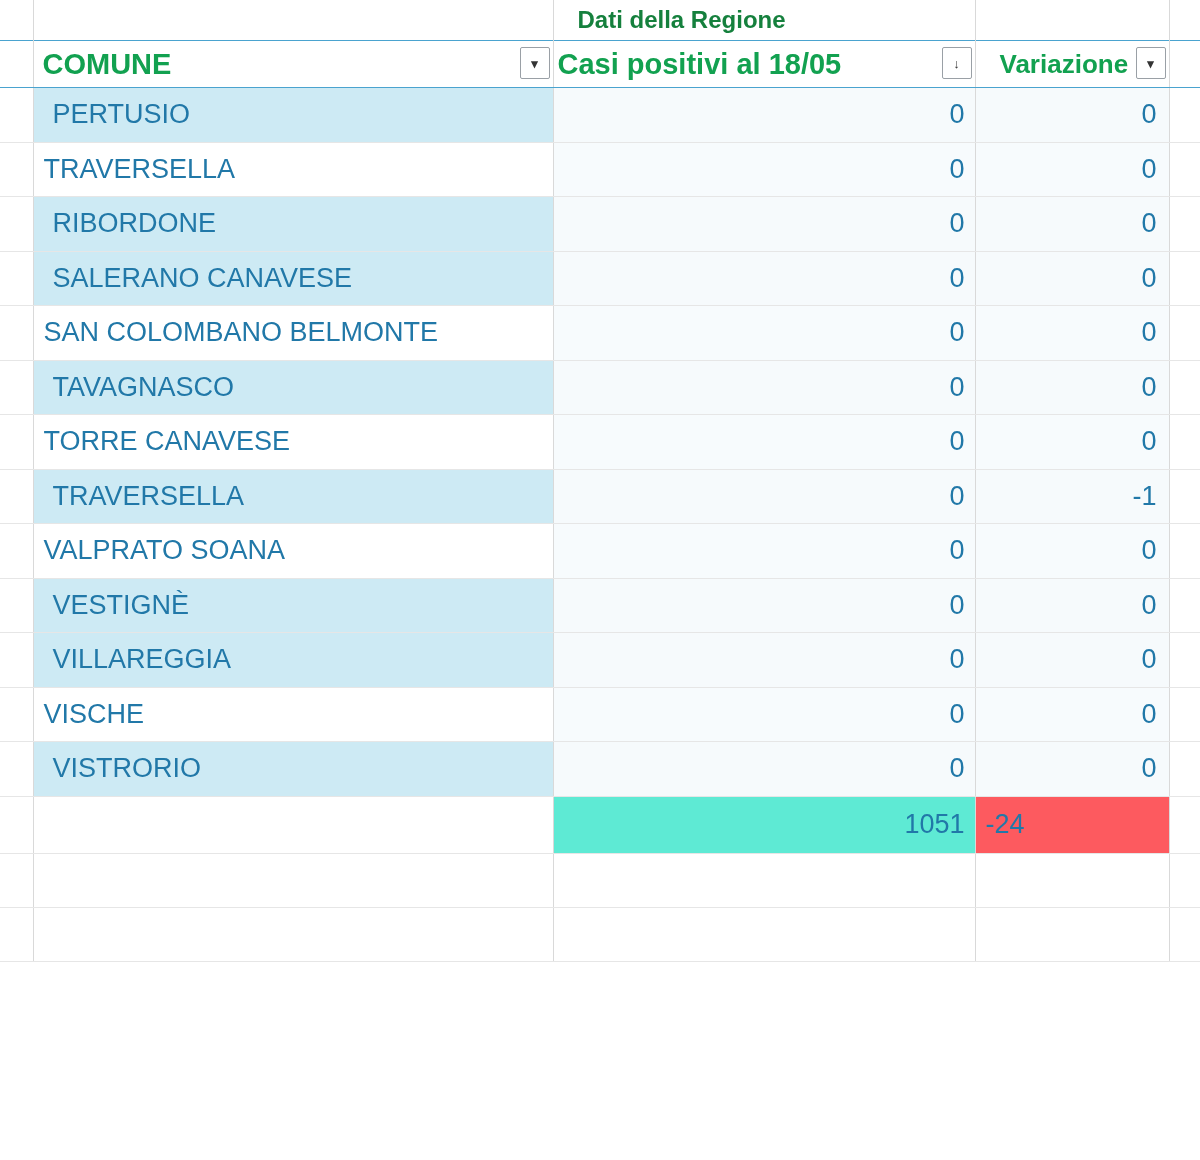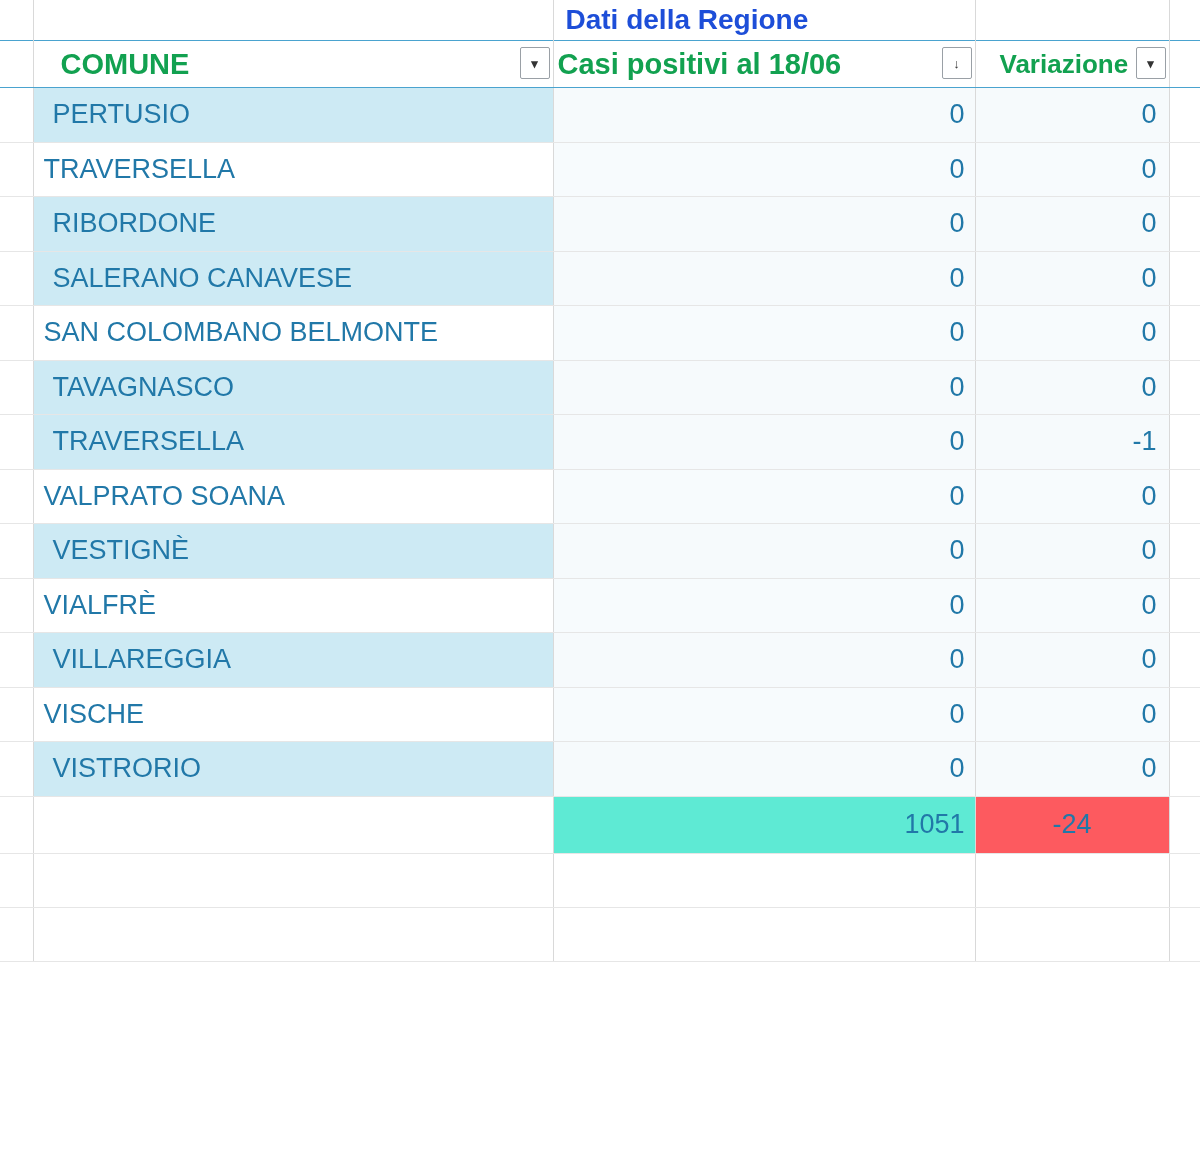--- a/index.html
+++ b/index.html
@@ -48,40 +48,40 @@
   }
   td.tail {
     background: #ffffff;
     border-right: none;
     padding: 0;
   }
 
   
   tr.banner td { height: 40px; border-bottom: none; }
   tr.banner td.banner-title {
-    color: #1d4ed8;
+    color: #15803d;
     font-weight: bold;
-    font-size: 28px;
-    padding-left: 12px;
+    font-size: 24px;
+    padding-left: 24px;
     border-right: none;
   }
   tr.banner td.banner-casi-right { border-right: 1px solid #d9d9d9; }
 
   
   tr.header td {
     height: 46px;
     border-top: 1px solid #4aa3cf;
     border-bottom: 1px solid #4aa3cf;
     color: #12a150;
     font-weight: bold;
     font-size: 29px;
     background: #ffffff;
     position: relative;
   }
-  tr.header td.h-comune { padding-left: 27px; }
+  tr.header td.h-comune { padding-left: 9px; }
   tr.header td.h-casi   { padding-left: 4px; }
   tr.header td.h-var    { padding-left: 24px; font-size: 26px; }
 
   .filter-btn {
     position: absolute;
     top: 6px;
     width: 30px;
     height: 32px;
     background: #ffffff;
     border: 1px solid #9aa0a6;
@@ -123,21 +123,21 @@
     background: #5eead4;
     color: #1b1b1b;
     text-align: right;
     padding-right: 14px;
     font-size: 30px;
     border-right: 1px solid #ffffff;
   }
   td.total-var {
     background: #fd5a5f;
     color: #1b1b1b;
-    text-align: center;
+    text-align: left;
     padding-right: 12px;
     font-size: 27px;
   }
 
   
   tr.empty td { height: 53px; background: #ffffff; color: transparent; }
 </style>
 </head>
 <body>
 
@@ -160,21 +160,21 @@
         <td class="tail"></td>
       </tr>
 
       <tr class="header">
         <td class="rowhdr"></td>
         <td class="h-comune">
           <span>COMUNE</span>
           <span class="filter-btn at-right">▾</span>
         </td>
         <td class="h-casi">
-          <span>Casi positivi al 18/06</span>
+          <span>Casi positivi al 18/05</span>
           <span class="filter-btn at-right">↓</span>
         </td>
         <td class="h-var">
           <span>Variazione</span>
           <span class="filter-btn at-right">▾</span>
         </td>
         <td class="tail"></td>
       </tr>
 
       <tr class="band">
@@ -221,20 +221,27 @@
 
 
       <tr class="band">
         <td class="rowhdr"></td>
         <td class="comune">TAVAGNASCO</td>
         <td class="num">0</td>
         <td class="num var">0</td>
         <td class="tail"></td>
       </tr>
 
+      <tr>
+        <td class="rowhdr"></td>
+        <td class="comune">TORRE CANAVESE</td>
+        <td class="num">0</td>
+        <td class="num var">0</td>
+        <td class="tail"></td>
+      </tr>
 
       <tr class="band">
         <td class="rowhdr"></td>
         <td class="comune">TRAVERSELLA</td>
         <td class="num">0</td>
         <td class="num var neg">-1</td>
         <td class="tail"></td>
       </tr>
 
       <tr>
@@ -246,27 +253,20 @@
       </tr>
 
       <tr class="band">
         <td class="rowhdr"></td>
         <td class="comune">VESTIGNÈ</td>
         <td class="num">0</td>
         <td class="num var">0</td>
         <td class="tail"></td>
       </tr>
 
-      <tr>
-        <td class="rowhdr"></td>
-        <td class="comune">VIALFRÈ</td>
-        <td class="num">0</td>
-        <td class="num var">0</td>
-        <td class="tail"></td>
-      </tr>
 
       <tr class="band">
         <td class="rowhdr"></td>
         <td class="comune">VILLAREGGIA</td>
         <td class="num">0</td>
         <td class="num var">0</td>
         <td class="tail"></td>
       </tr>
 
       <tr>

